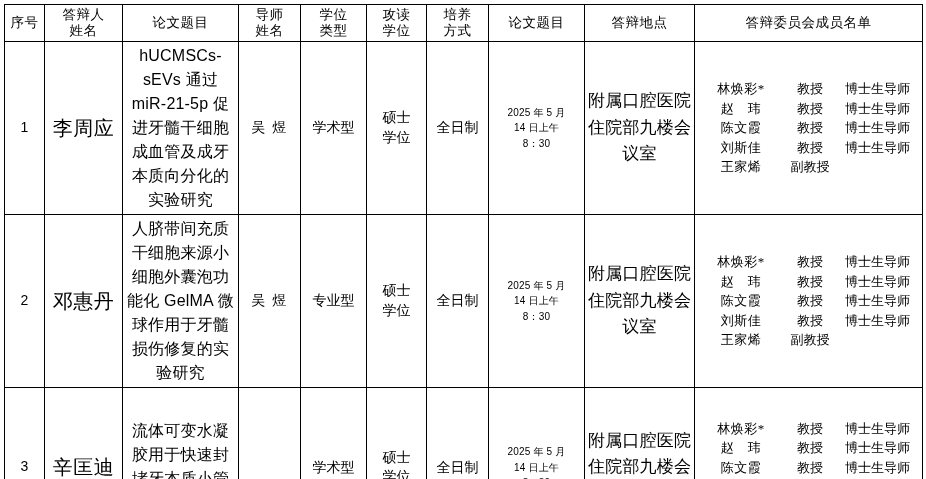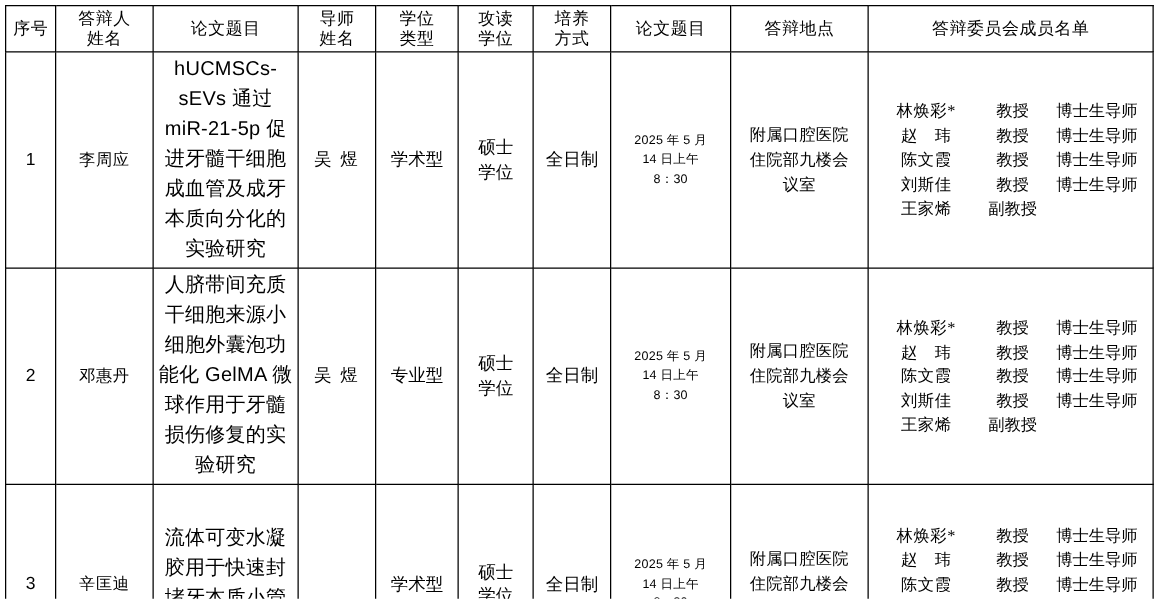--- a/index.html
+++ b/index.html
@@ -53,21 +53,21 @@
   .col-type  { width: 60px; }
   .col-mode  { width: 62px; }
   .col-time  { width: 96px; }
   .col-place { width: 110px; }
   .col-cmte  { width: 228px; }
 
   td.idx {
     font-size: 14px;
   }
   td.cand-name {
-    font-size: 13px;
+    font-size: 20px;
     letter-spacing: 0.5px;
   }
   td.thesis {
     font-size: 16px;
     line-height: 1.5;
     letter-spacing: 0.2px;
     padding-left: 5px;
     padding-right: 5px;
   }
   td.advisor {
@@ -84,21 +84,21 @@
   td.degree, td.dtype, td.mode {
     font-size: 14px;
     line-height: 1.4;
   }
   td.time {
     font-size: 10px;
     line-height: 1.55;
     letter-spacing: 0.2px;
   }
   td.place {
-    font-size: 13px;
+    font-size: 17px;
     line-height: 1.55;
     letter-spacing: 0.2px;
   }
   td.committee {
     text-align: left;
     padding-left: 12px;
     font-size: 13px;
     line-height: 1.5;
     font-family: Liberation Serif, serif;
   }

